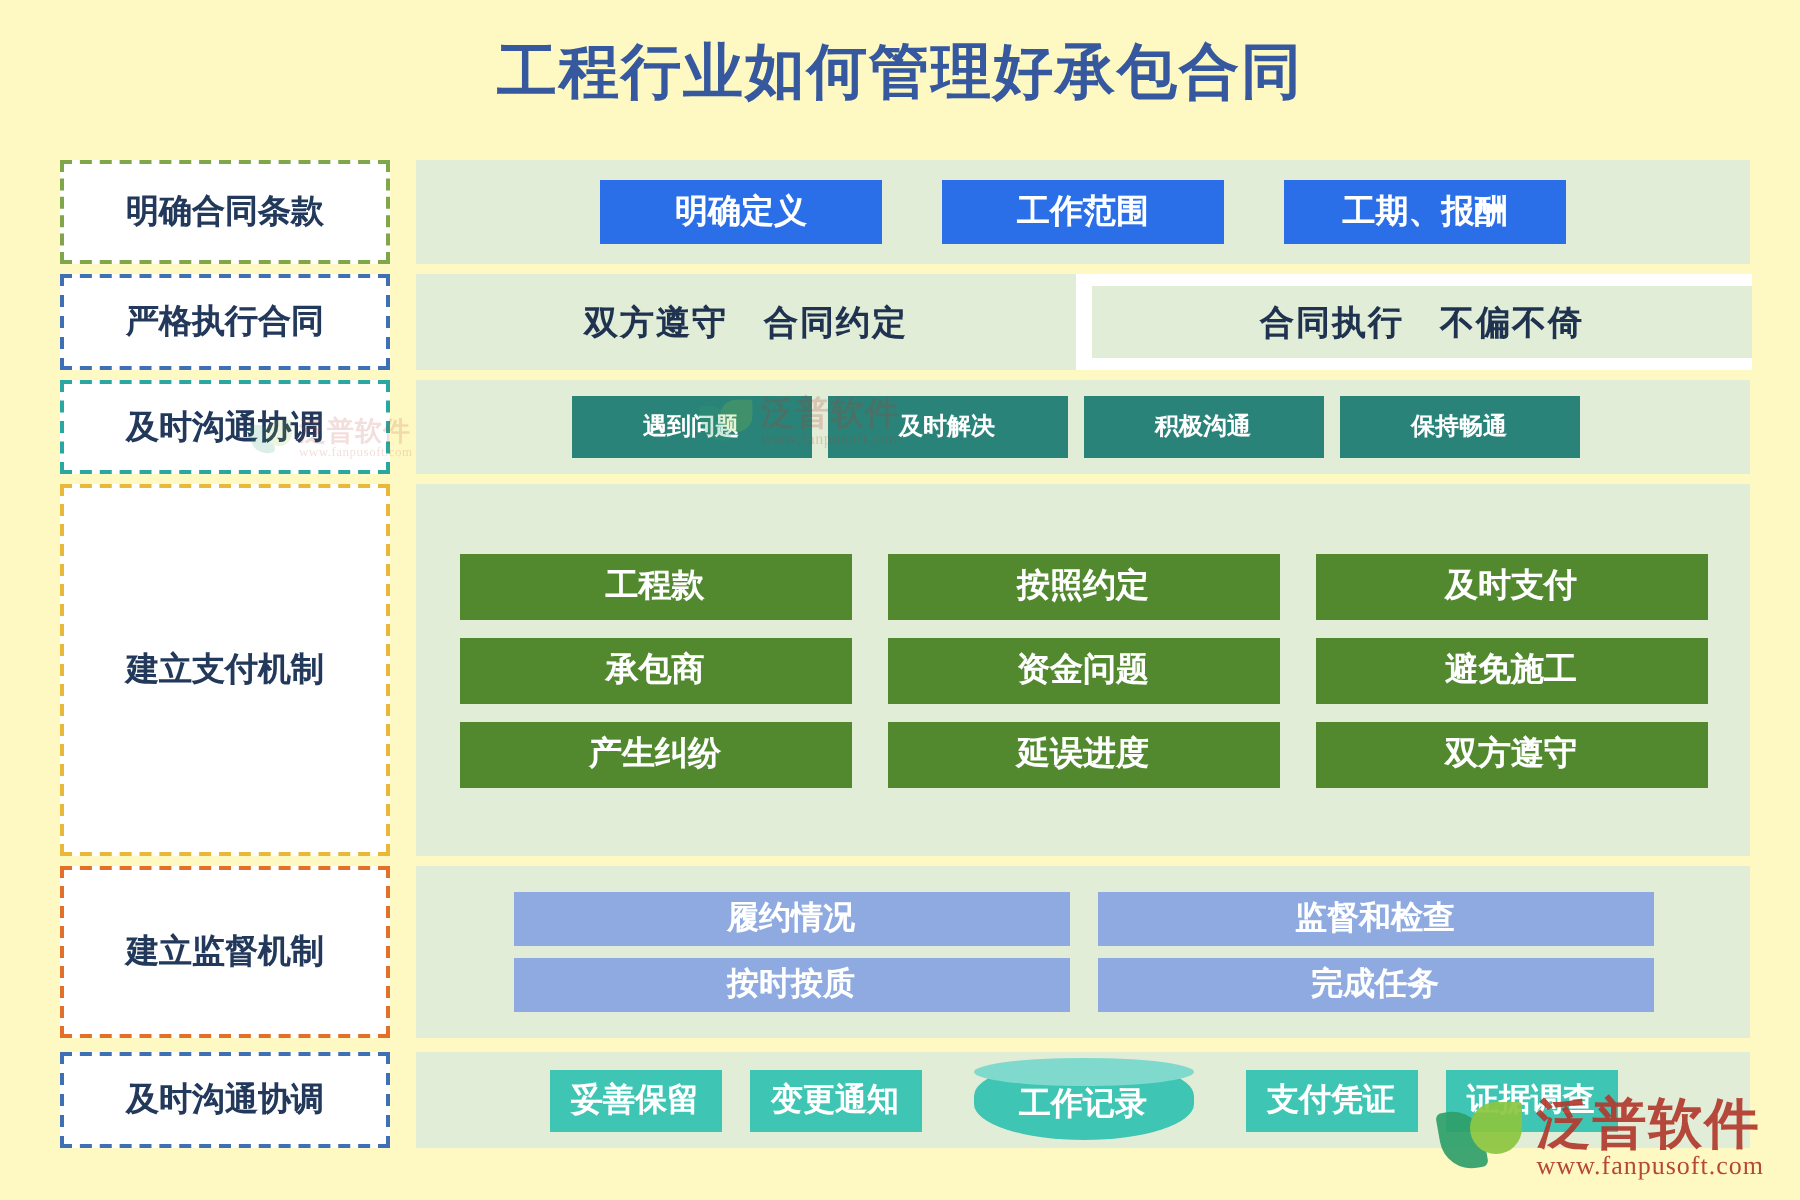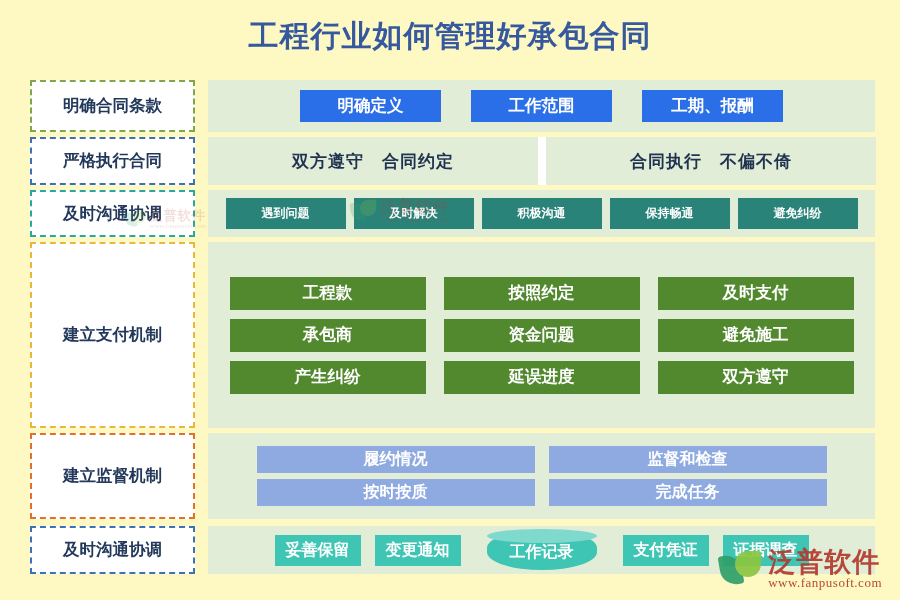--- a/index.html
+++ b/index.html
@@ -168,38 +168,37 @@
       </div>
     </div>
   </div>
 
   <div class="row" style="top:137px;height:48px;">
     <div class="row-label" style="border-color:#3F6FB5;">严格执行合同</div>
     <div class="row-panel" style="background:#FFFFFF;padding:0;">
       <div class="panel-line" style="justify-content:space-between;border-radius:23px;">
         <div class="chip chip-pale" style="width:330px;height:48px;">双方遵守　合同约定</div>
         <div class="gap-8"></div>
-        <div class="chip chip-pale" style="width:330px;height:48px;">合同执行　不偏不倚</div>
+        <div class="chip chip-pale" style="width:330px;height:36px;">合同执行　不偏不倚</div>
       </div>
     </div>
   </div>
 
   <div class="row" style="top:190px;height:47px;">
     <div class="row-label" style="border-color:#2AA7A0;">及时沟通协调</div>
     <div class="row-panel">
       <div class="panel-line">
         <div class="chip chip-teal">遇到问题</div>
         <div class="gap-8"></div>
         <div class="chip chip-teal">及时解决</div>
         <div class="gap-8"></div>
         <div class="chip chip-teal">积极沟通</div>
         <div class="gap-8"></div>
         <div class="chip chip-teal">保持畅通</div>
         <div class="gap-8"></div>
-        <div class="chip chip-teal">避免纠纷</div>
       </div>
     </div>
   </div>
 
   <div class="row" style="top:242px;height:186px;">
     <div class="row-label" style="border-color:#E9B73A;">建立支付机制</div>
     <div class="row-panel" style="padding:16px 10px;">
       <div class="panel-line">
         <div class="chip chip-green">工程款</div>
         <div class="gap-18"></div>

